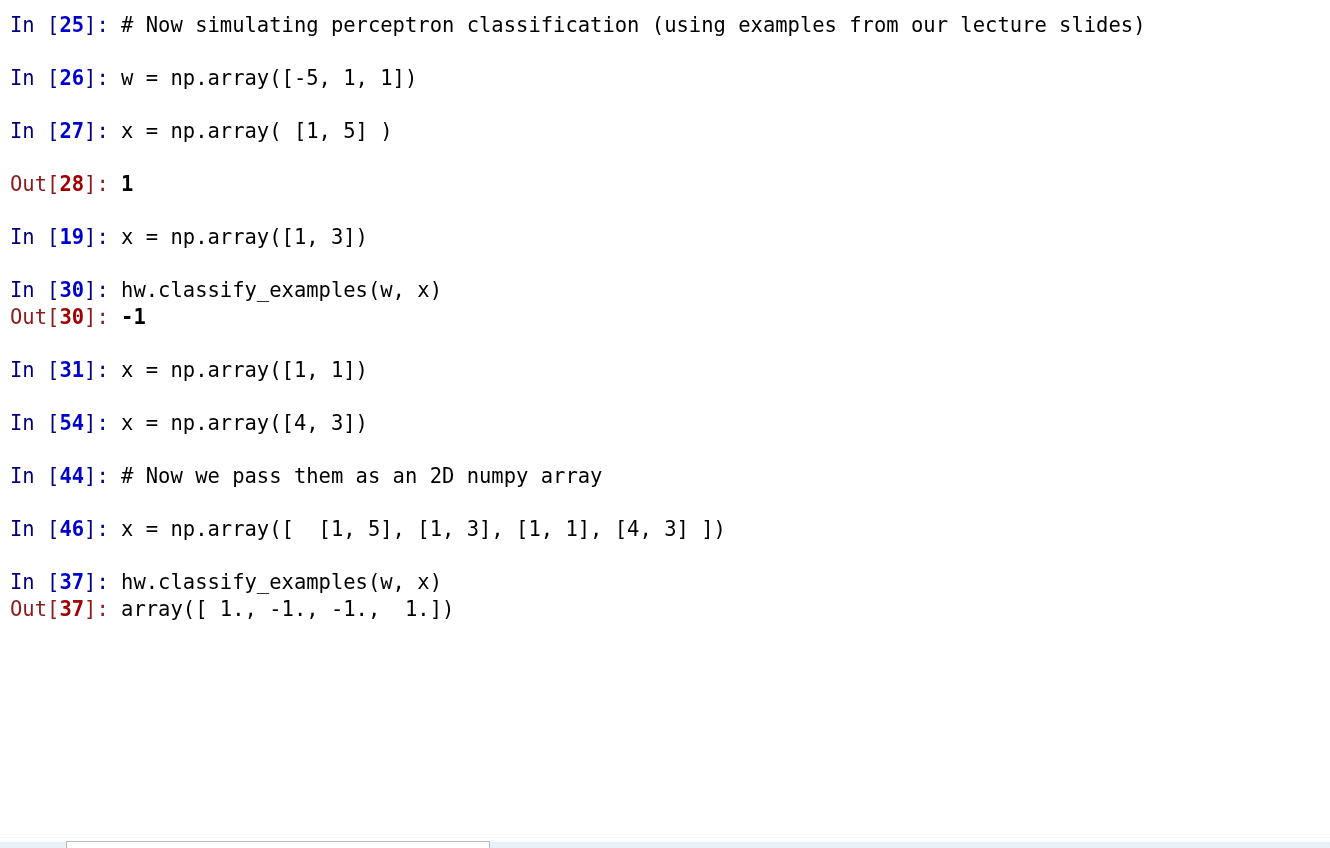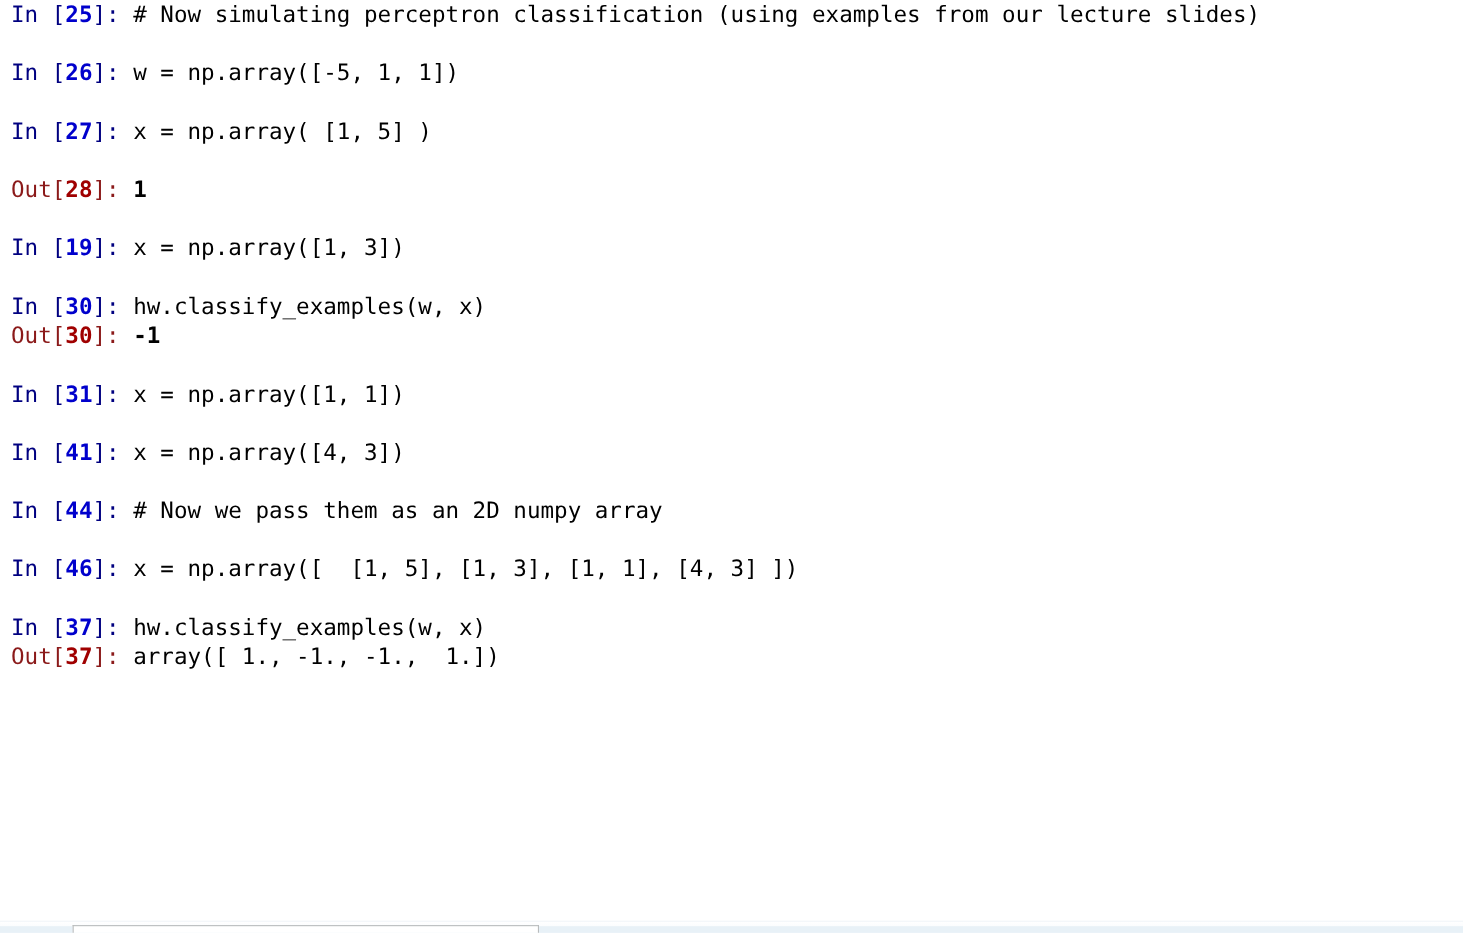--- a/index.html
+++ b/index.html
@@ -14,21 +14,21 @@
     overflow: hidden;
     font-family: "DejaVu Sans Mono", "Liberation Mono", monospace;
   }
 
   #console {
     position: relative;
     width: 1330px;
     height: 848px;
     background: #ffffff;
     box-sizing: border-box;
-    padding: 0 0 0 10px;
+    padding: 12px 0 0 10px;
   }
 
   .cell {
     margin: 0 0 26px 0;
   }
   .cell:last-of-type {
     margin-bottom: 0;
   }
 
   .line {
@@ -123,21 +123,21 @@
         <div class="line"><span class="prompt prompt-in"><span>In [</span><span class="num">19</span><span>]: </span></span><span class="code">x = np.array([1, 3])</span></div>
       </div>
       <div class="cell">
         <div class="line"><span class="prompt prompt-in"><span>In [</span><span class="num">30</span><span>]: </span></span><span class="code">hw.classify_examples(w, x)</span></div>
         <div class="line"><span class="prompt prompt-out"><span>Out[</span><span class="num">30</span><span>]: </span></span><span class="outval">-1</span></div>
       </div>
       <div class="cell">
         <div class="line"><span class="prompt prompt-in"><span>In [</span><span class="num">31</span><span>]: </span></span><span class="code">x = np.array([1, 1])</span></div>
       </div>
       <div class="cell">
-        <div class="line"><span class="prompt prompt-in"><span>In [</span><span class="num">41</span><span>]: </span></span><span class="code">x = np.array([4, 3])</span></div>
+        <div class="line"><span class="prompt prompt-in"><span>In [</span><span class="num">54</span><span>]: </span></span><span class="code">x = np.array([4, 3])</span></div>
       </div>
       <div class="cell">
       </div>
       <div class="cell">
         <div class="line"><span class="prompt prompt-in"><span>In [</span><span class="num">44</span><span>]: </span></span><span class="code"># Now we pass them as an 2D numpy array</span></div>
       </div>
       <div class="cell">
         <div class="line"><span class="prompt prompt-in"><span>In [</span><span class="num">46</span><span>]: </span></span><span class="code">x = np.array([  [1, 5], [1, 3], [1, 1], [4, 3] ])</span></div>
       </div>
       <div class="cell">

